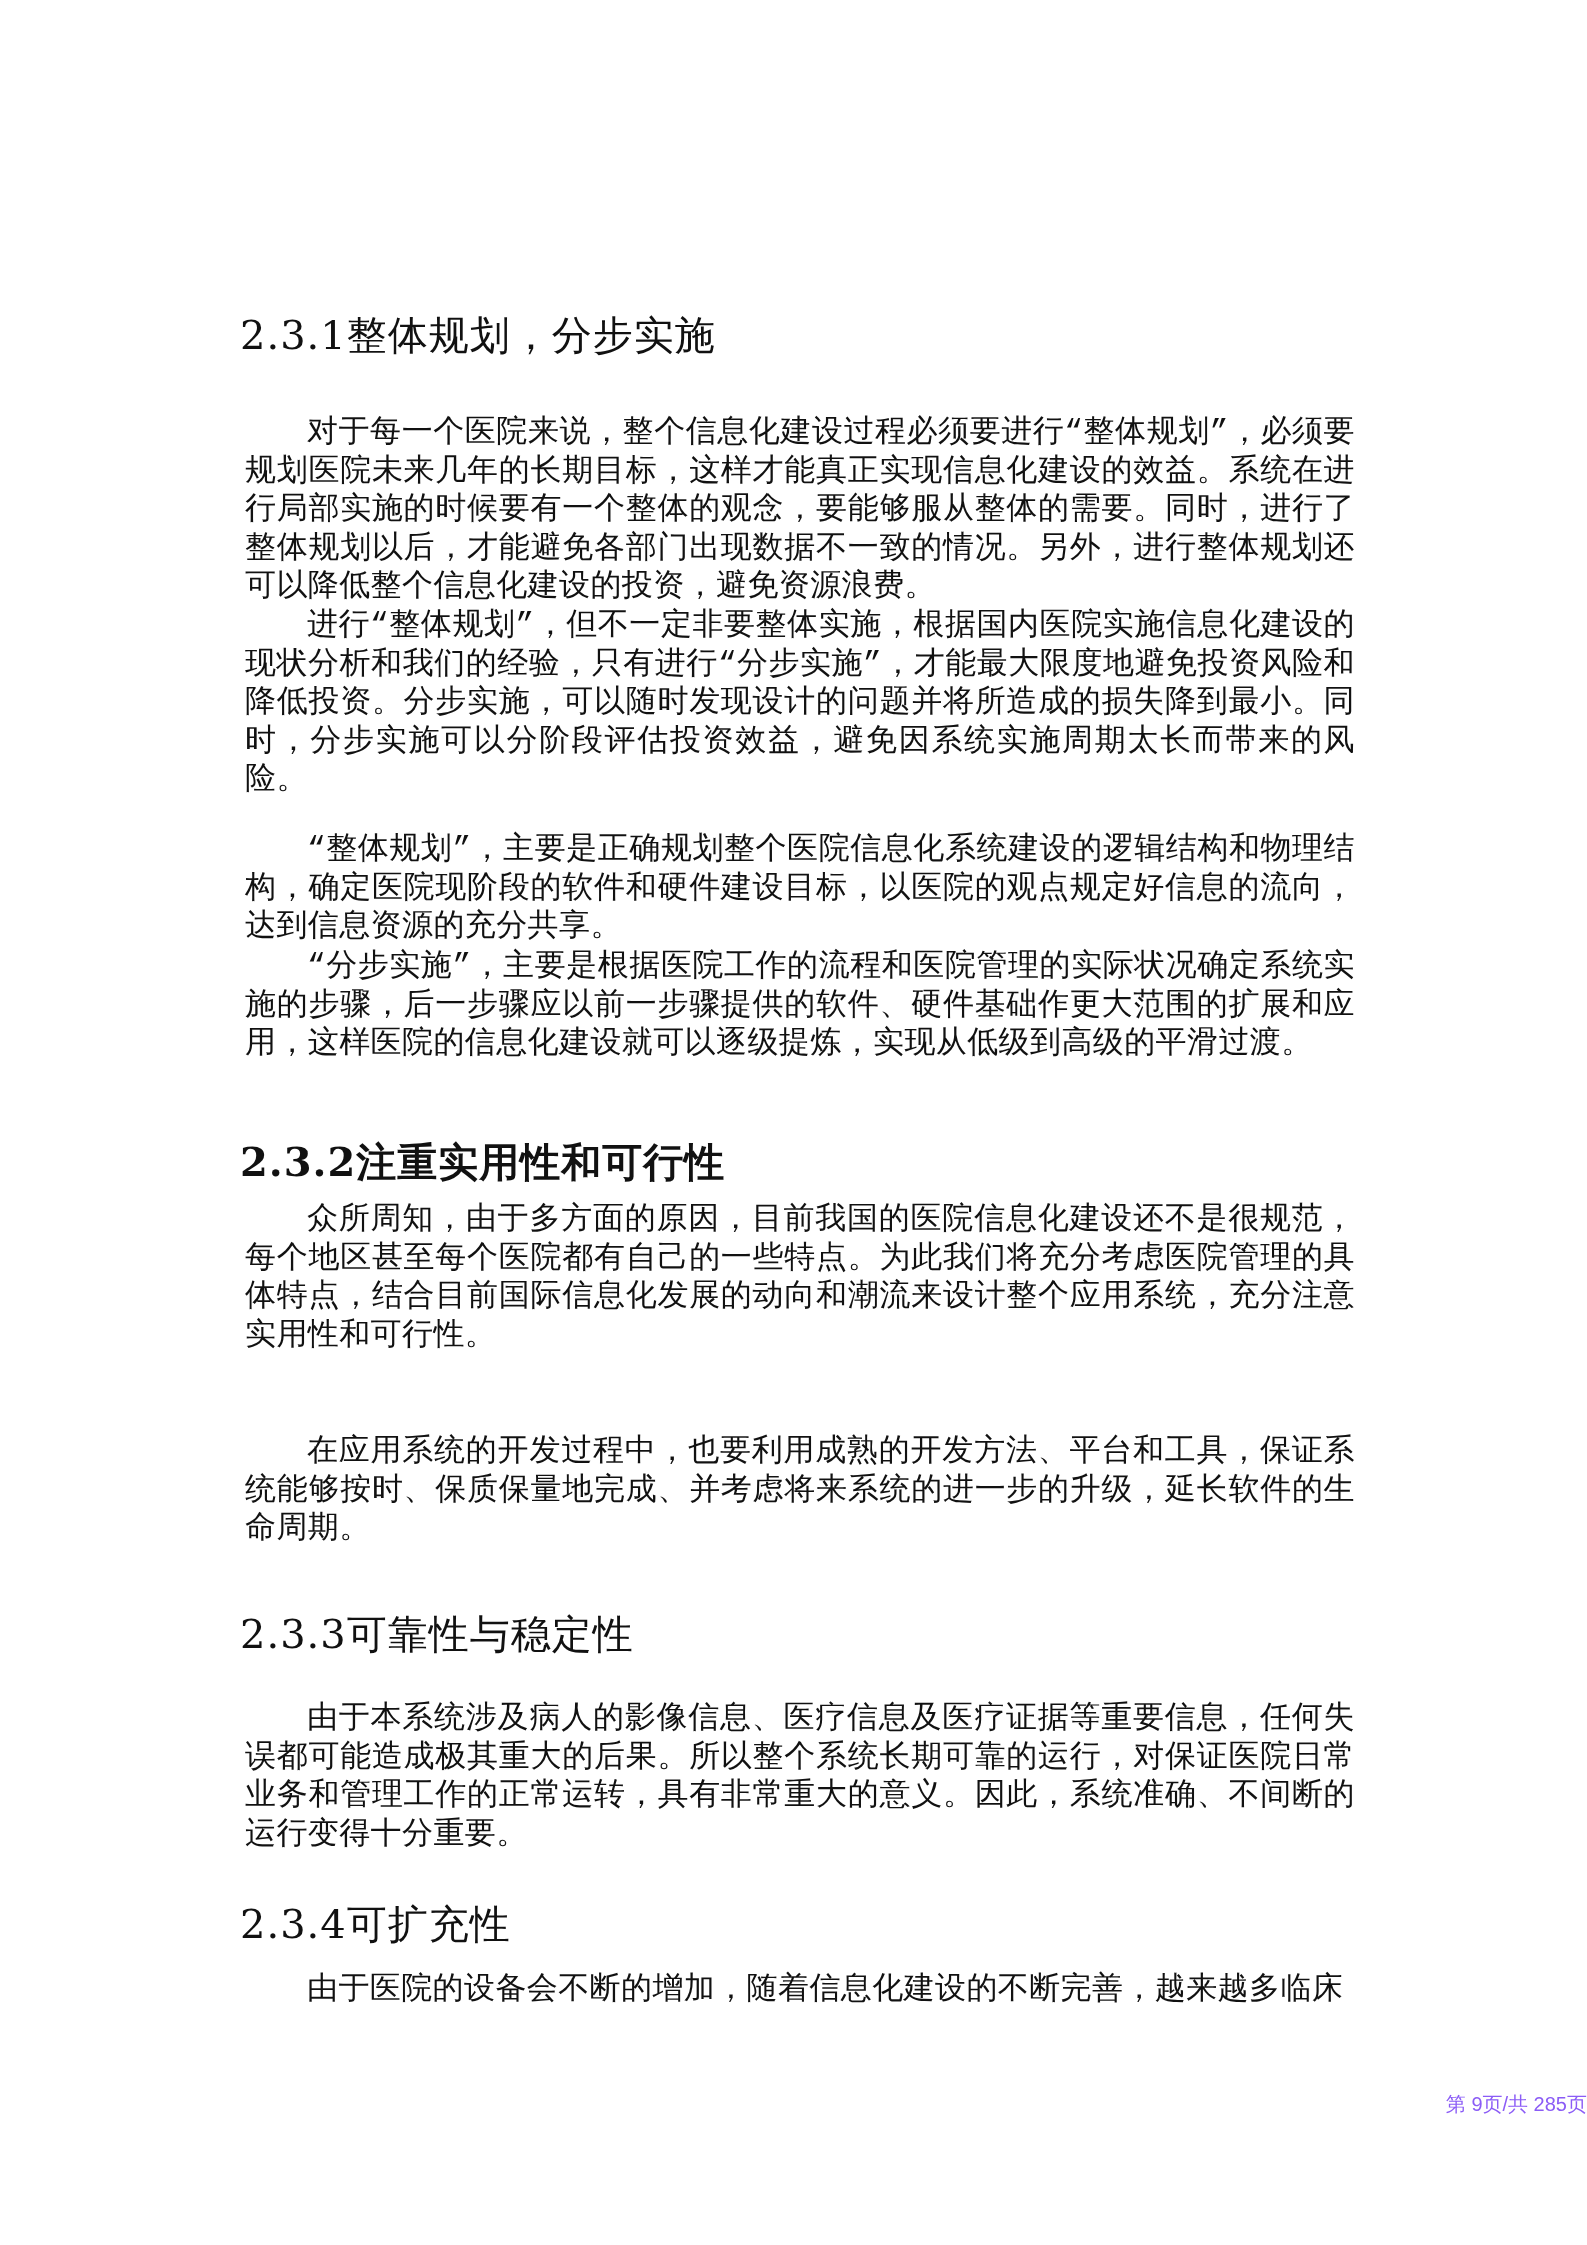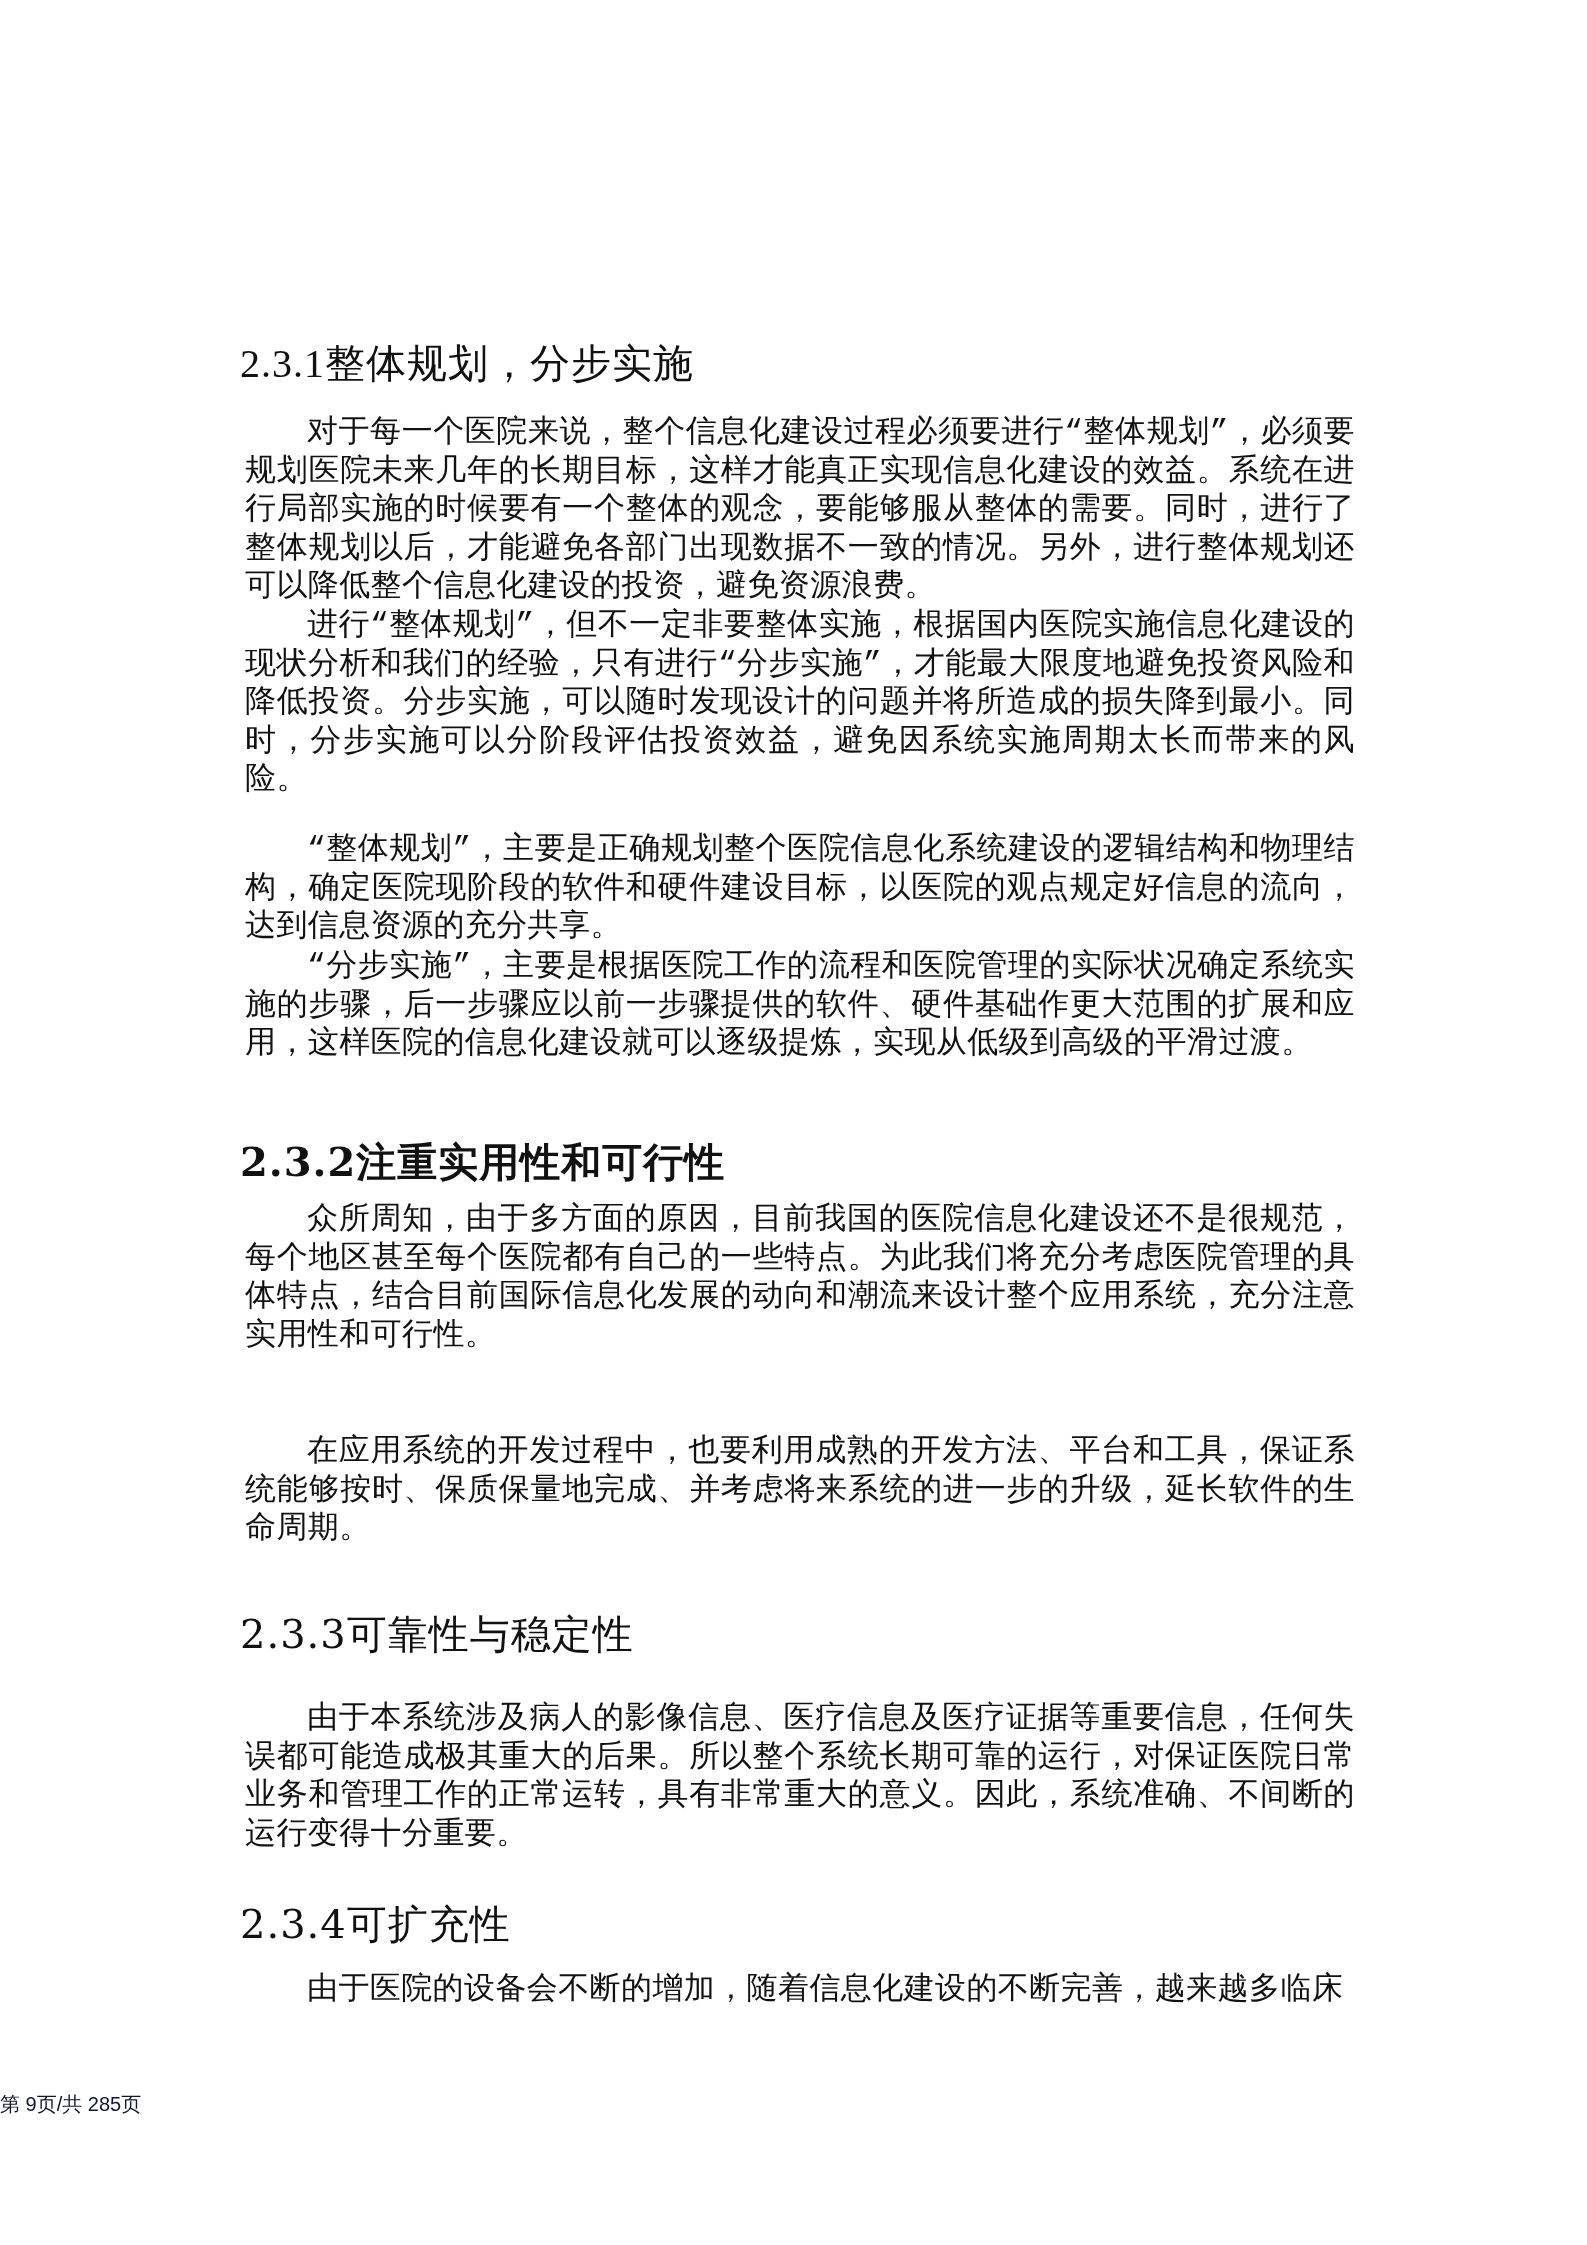--- a/index.html
+++ b/index.html
@@ -51,34 +51,34 @@
       text-indent: 2em;
       margin: 5px;
       letter-spacing: 0.4px;
       font-family: Liberation Mono, monospace;
     }
     .footer {
       position: absolute;
       left: 0;
       width: 1587px;
       top: 2092px;
-      text-align: left;
+      text-align: right;
       font-family: "Liberation Sans", "DejaVu Sans", sans-serif;
       font-size: 20px;
       line-height: 24px;
-      color: #0f172a;
+      color: #8b5cf6;
     }
   </style>
 </head>
 <body>
 
 <div class="page">
 
 
-  <h3 class="h3" style="top:340px;font-family:Liberation Serif, serif;">2.3.1整体规划，分步实施</h3>
+  <h3 class="h3" style="top:311px;">2.3.1整体规划，分步实施</h3>
 
   <p class="para" style="top:409px;">对于每一个医院来说，整个信息化建设过程必须要进行“整体规划”，必须要规划医院未来几年的长期目标，这样才能真正实现信息化建设的效益。系统在进行局部实施的时候要有一个整体的观念，要能够服从整体的需要。同时，进行了整体规划以后，才能避免各部门出现数据不一致的情况。另外，进行整体规划还可以降低整个信息化建设的投资，避免资源浪费。</p>
   <p class="para" style="top:602px;">进行“整体规划”，但不一定非要整体实施，根据国内医院实施信息化建设的现状分析和我们的经验，只有进行“分步实施”，才能最大限度地避免投资风险和降低投资。分步实施，可以随时发现设计的问题并将所造成的损失降到最小。同时，分步实施可以分阶段评估投资效益，避免因系统实施周期太长而带来的风险。</p>
   <p class="para" style="top:826px;">“整体规划”，主要是正确规划整个医院信息化系统建设的逻辑结构和物理结构，确定医院现阶段的软件和硬件建设目标，以医院的观点规定好信息的流向，达到信息资源的充分共享。</p>
   <p class="para" style="top:943px;">“分步实施”，主要是根据医院工作的流程和医院管理的实际状况确定系统实施的步骤，后一步骤应以前一步骤提供的软件、硬件基础作更大范围的扩展和应用，这样医院的信息化建设就可以逐级提炼，实现从低级到高级的平滑过渡。</p>
 
   <h3 class="h3" style="top:1138px;font-weight:bold;">2.3.2注重实用性和可行性</h3>
 
   <p class="para" style="top:1196px;">众所周知，由于多方面的原因，目前我国的医院信息化建设还不是很规范，每个地区甚至每个医院都有自己的一些特点。为此我们将充分考虑医院管理的具体特点，结合目前国际信息化发展的动向和潮流来设计整个应用系统，充分注意实用性和可行性。</p>
   <p class="para" style="top:1428px;">在应用系统的开发过程中，也要利用成熟的开发方法、平台和工具，保证系统能够按时、保质保量地完成、并考虑将来系统的进一步的升级，延长软件的生命周期。</p>

